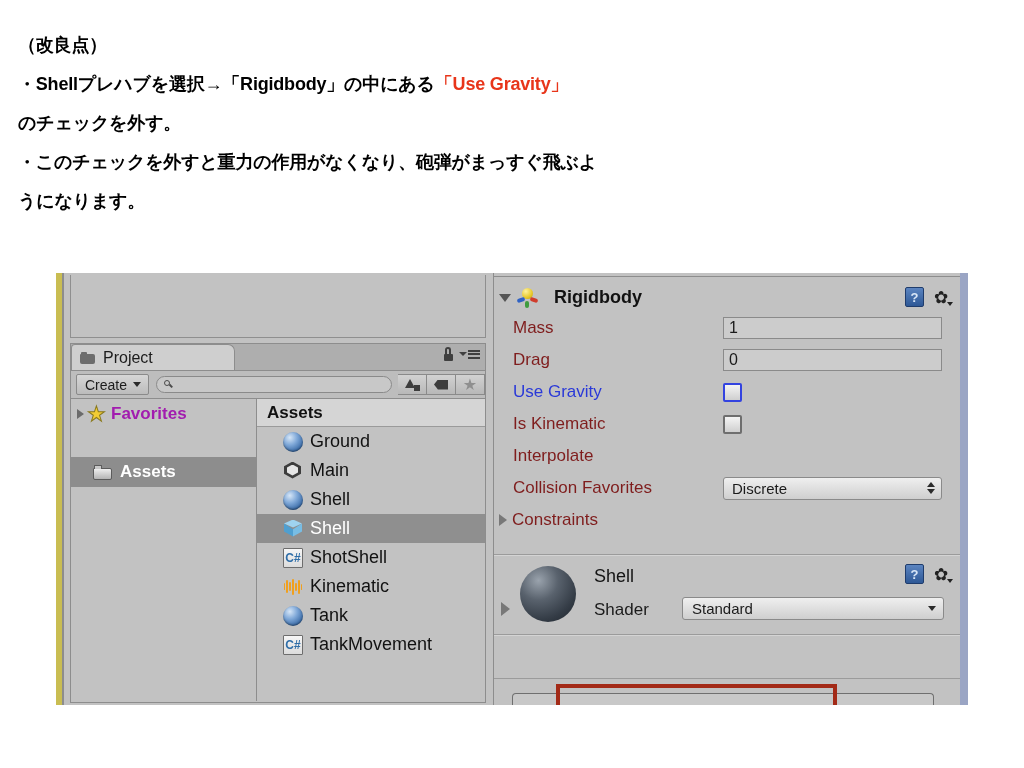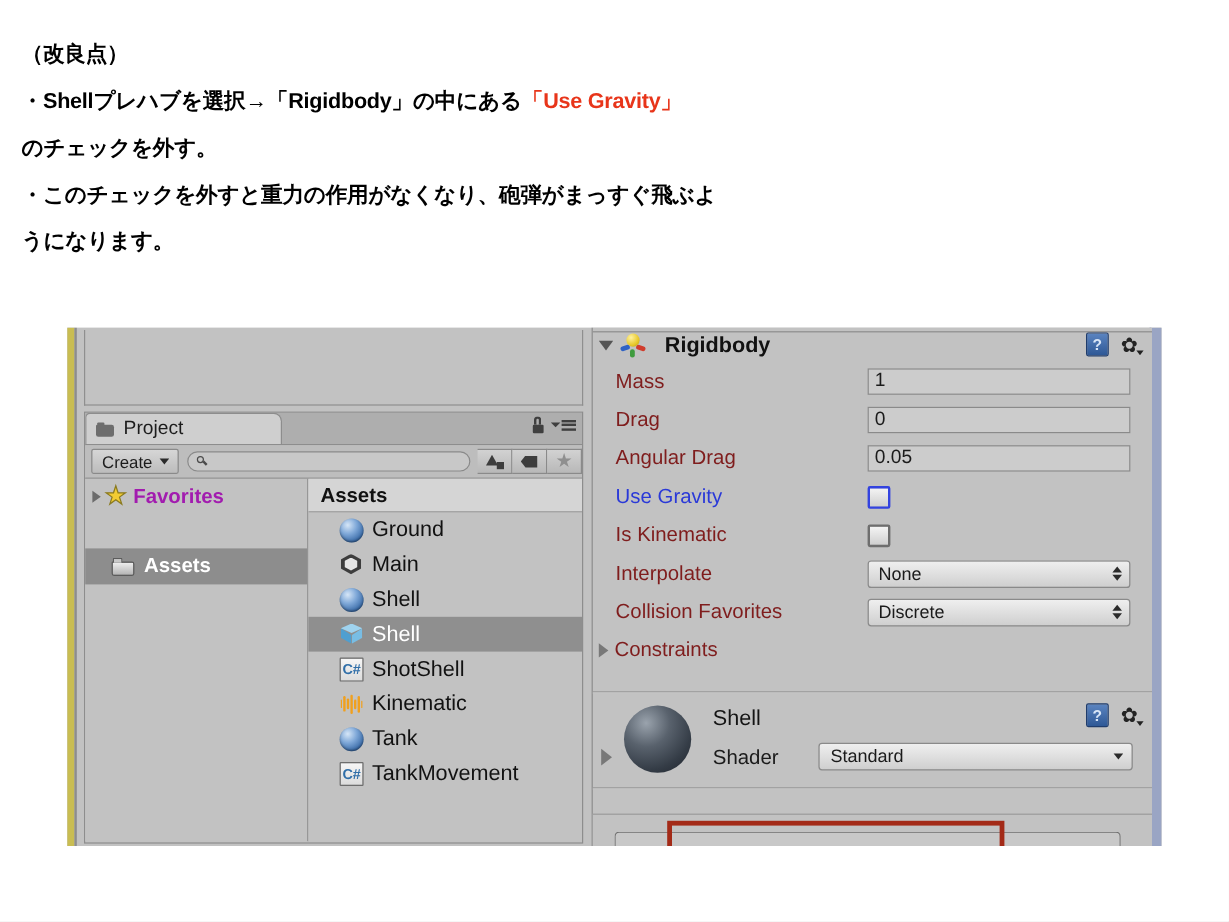--- a/index.html
+++ b/index.html
@@ -819,21 +819,21 @@
             <span class="asset-label">TankMovement</span>
           </div>
         </div>
       </div>
     </div>
   </div>
 
   <div id="inspector">
     <div id="insp-top-line"></div>
 
-    <div class="comp-header" style="">
+    <div class="comp-header" style="margin-top:10px;">
       <span class="tri-down"></span>
       <span class="rb-icon">
         <i class="ball"></i>
           <i class="axr"></i>
           <i class="axb"></i>
           <i class="axg"></i>
       </span>
       <span class="comp-title">Rigidbody</span>
       <span class="header-right">
         <span class="help-icon"></span>
@@ -845,40 +845,29 @@
 
     <div class="prop-row">
       <span class="prop-label">Mass</span>
       <span class="field-box">1</span>
     </div>
     <div class="prop-row">
       <span class="prop-label">Drag</span>
       <span class="field-box">0</span>
     </div>
     <div class="prop-row">
-      <span class="prop-label">Angular Drag</span>
-      <span class="field-box">0.05</span>
-    </div>
-    <div class="prop-row">
       <span class="prop-label highlight">Use Gravity</span>
       <span class="checkbox focus"></span>
     </div>
     <div class="prop-row">
       <span class="prop-label">Is Kinematic</span>
       <span class="checkbox"></span>
     </div>
     <div class="prop-row">
       <span class="prop-label">Interpolate</span>
-      <span class="dropdown">
-        <span>None</span>
-        <span class="updown">
-            <i class="u"></i>
-            <i class="d"></i>
-          </span>
-      </span>
     </div>
     <div class="prop-row">
       <span class="prop-label">Collision Favorites</span>
       <span class="dropdown">
         <span>Discrete</span>
         <span class="updown">
             <i class="u"></i>
             <i class="d"></i>
           </span>
       </span>

